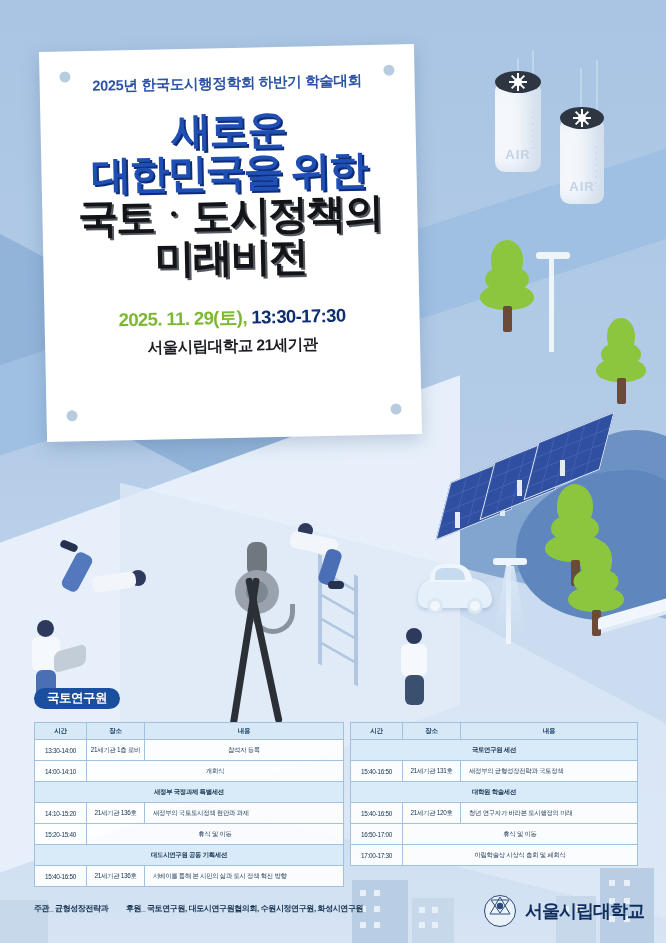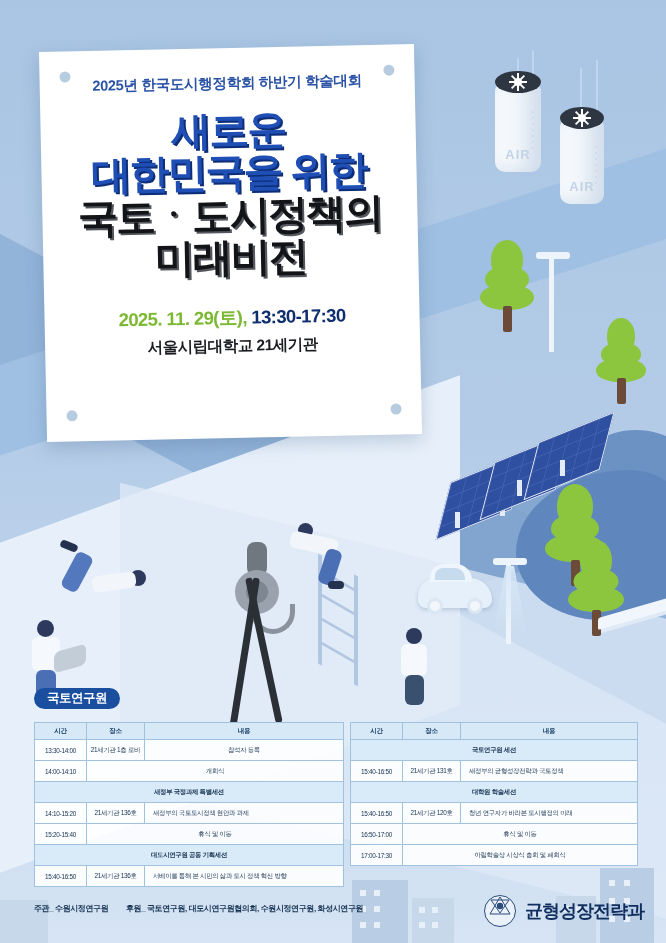--- a/index.html
+++ b/index.html
@@ -415,29 +415,29 @@
         </tr>
         <tr>
           <td class="w-time">17:00-17:30</td>
           <td class="w-desc ctr" colspan="2">아림학술상 시상식 총회 및 폐회식</td>
         </tr>
       </tbody>
   </table>
 
   <div id="footer">
     <div id="sponsors">
-      <span>주관_ 수원시정연구원</span>
+      <span>주관_ 균형성장전략과</span>
       <span class="sep"></span>
       <span>후원_ 국토연구원, 대도시연구원협의회, 수원시정연구원, 화성시연구원</span>
     </div>
     <div id="org">
       <div id="org-logo">
         <svg class="logo-tri" viewBox="0 0 22 19">
           <polygon points="11,1 21,18 1,18" fill="none" stroke="#2a4b7c" stroke-width="1"></polygon>
           <polygon points="11,17 2,4 20,4" fill="none" stroke="#2a4b7c" stroke-width="1"></polygon>
           <circle cx="11" cy="10" r="3.2" fill="#2a4b7c"></circle>
         </svg>
       </div>
-      <div id="org-name">균형성장전략과</div>
+      <div id="org-name">서울시립대학교</div>
     </div>
   </div>
 
 </div>
 
 </body></html>

